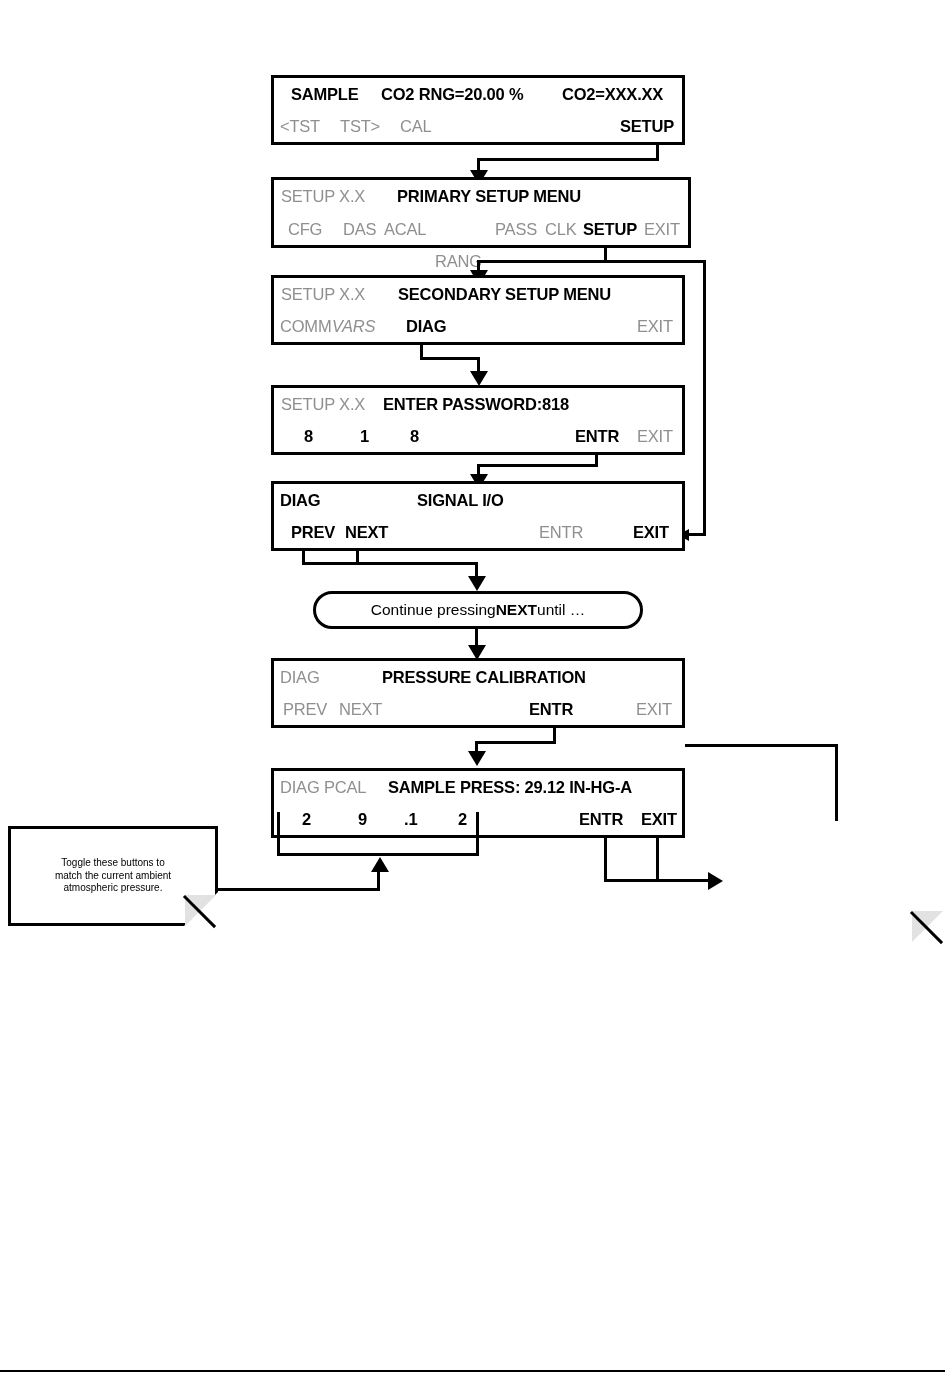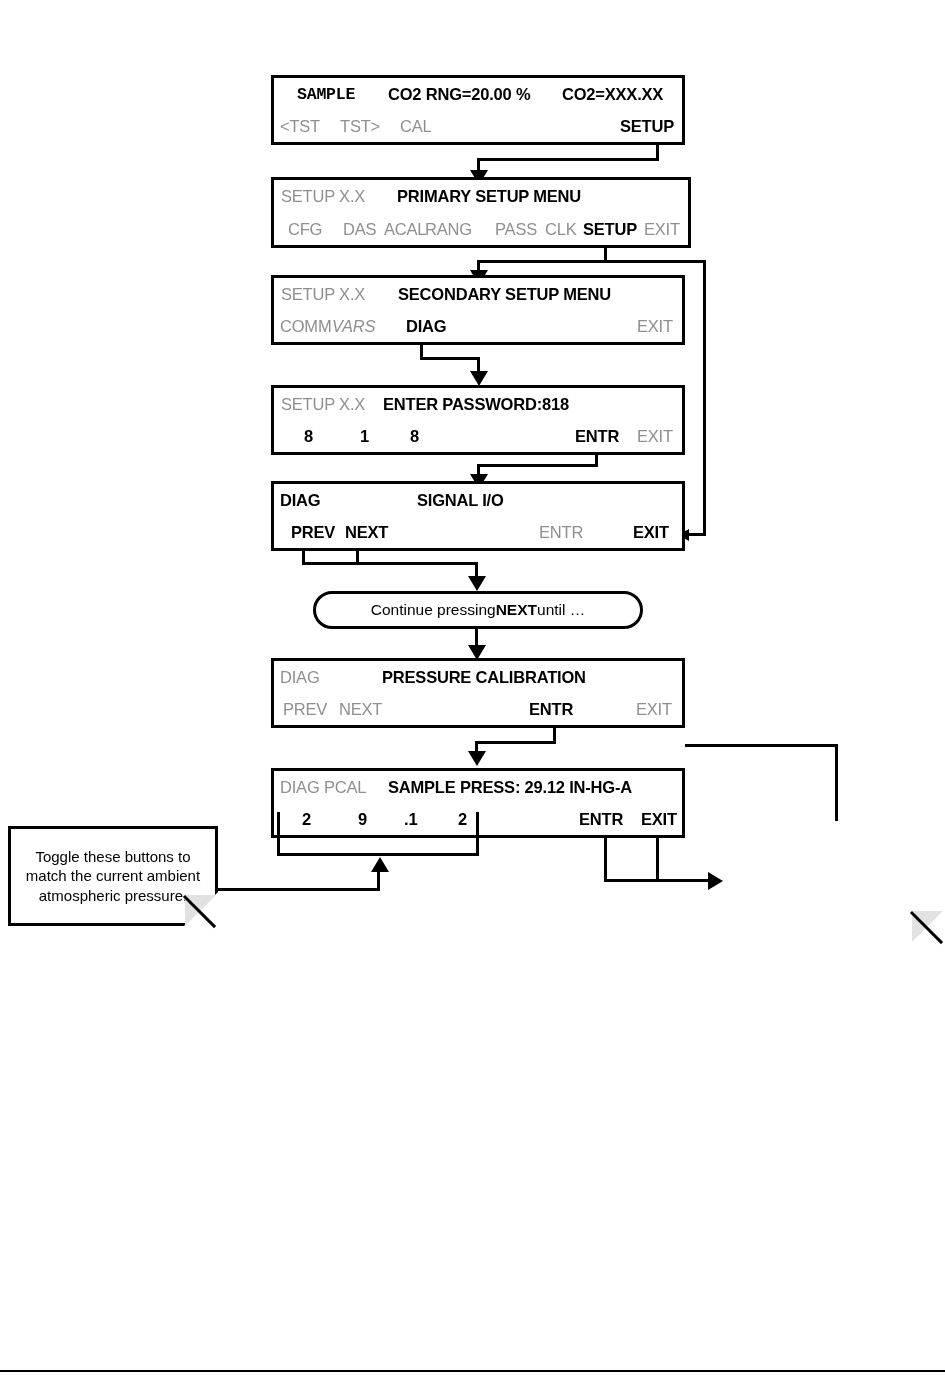--- a/index.html
+++ b/index.html
@@ -103,21 +103,21 @@
     box-sizing: border-box;
     background: #fff;
     border-left: 3px solid #000;
     border-top: 3px solid #000;
     border-right: 3px solid #000;
     border-bottom: 3px solid #000;
     display: flex;
     align-items: center;
     justify-content: center;
     text-align: center;
-    font-size: 15px;
+    font-size: 10px;
     line-height: 1.28;
     color: #000;
     padding: 4px 10px;
   }
   
   .fold-mask {
     position: absolute;
     width: 0; height: 0;
     border-right: 34px solid #fff;
     border-top: 34px solid transparent;
@@ -146,22 +146,22 @@
     background: #000;
   }
 </style>
 </head>
 <body>
 
 <div class="page">
 
   <div class="panel" style="left:271px; top:75px; width:414px; height:70px;">
     <div class="row top">
-      <span class="cell bold" style="left:23px;font-family:Liberation Mono, monospace;">SAMPLE</span>
-      <span class="cell bold" style="left:114px;">CO2 RNG=20.00 %</span>
+      <span class="cell bold" style="left:17px;">SAMPLE</span>
+      <span class="cell bold" style="left:107px;">CO2 RNG=20.00 %</span>
       <span class="cell bold" style="left:288px;">CO2=XXX.XX</span>
     </div>
     <div class="row bottom">
       <span class="cell dim" style="left:6px;">&lt;TST</span>
       <span class="cell dim" style="left:66px;">TST&gt;</span>
       <span class="cell dim" style="left:126px;">CAL</span>
       <span class="cell bold" style="left:346px;">SETUP</span>
     </div>
   </div>
 
@@ -172,21 +172,21 @@
 
   <div class="panel" style="left:271px; top:177px; width:420px; height:71px;">
     <div class="row top">
       <span class="cell dim" style="left:7px;">SETUP X.X</span>
       <span class="cell bold" style="left:123px;">PRIMARY SETUP MENU</span>
     </div>
     <div class="row bottom">
       <span class="cell dim" style="left:14px;">CFG</span>
       <span class="cell dim" style="left:69px;">DAS</span>
       <span class="cell dim" style="left:110px;">ACAL</span>
-      <span class="cell dim" style="left:151px;">RANG</span>
+      <span class="cell dim" style="left:161px;margin-top:32px;">RANG</span>
       <span class="cell dim" style="left:221px;">PASS</span>
       <span class="cell dim" style="left:271px;">CLK</span>
       <span class="cell bold" style="left:309px;">SETUP</span>
       <span class="cell dim" style="left:370px;">EXIT</span>
     </div>
   </div>
 
   <div class="ln vline" style="left:604px; top:248px; width:3px; height:15px;"></div>
   <div class="ln hline" style="left:477px; top:260px; width:229px;"></div>
   <div class="ln vline" style="left:477px; top:260px; height:13px;"></div>

